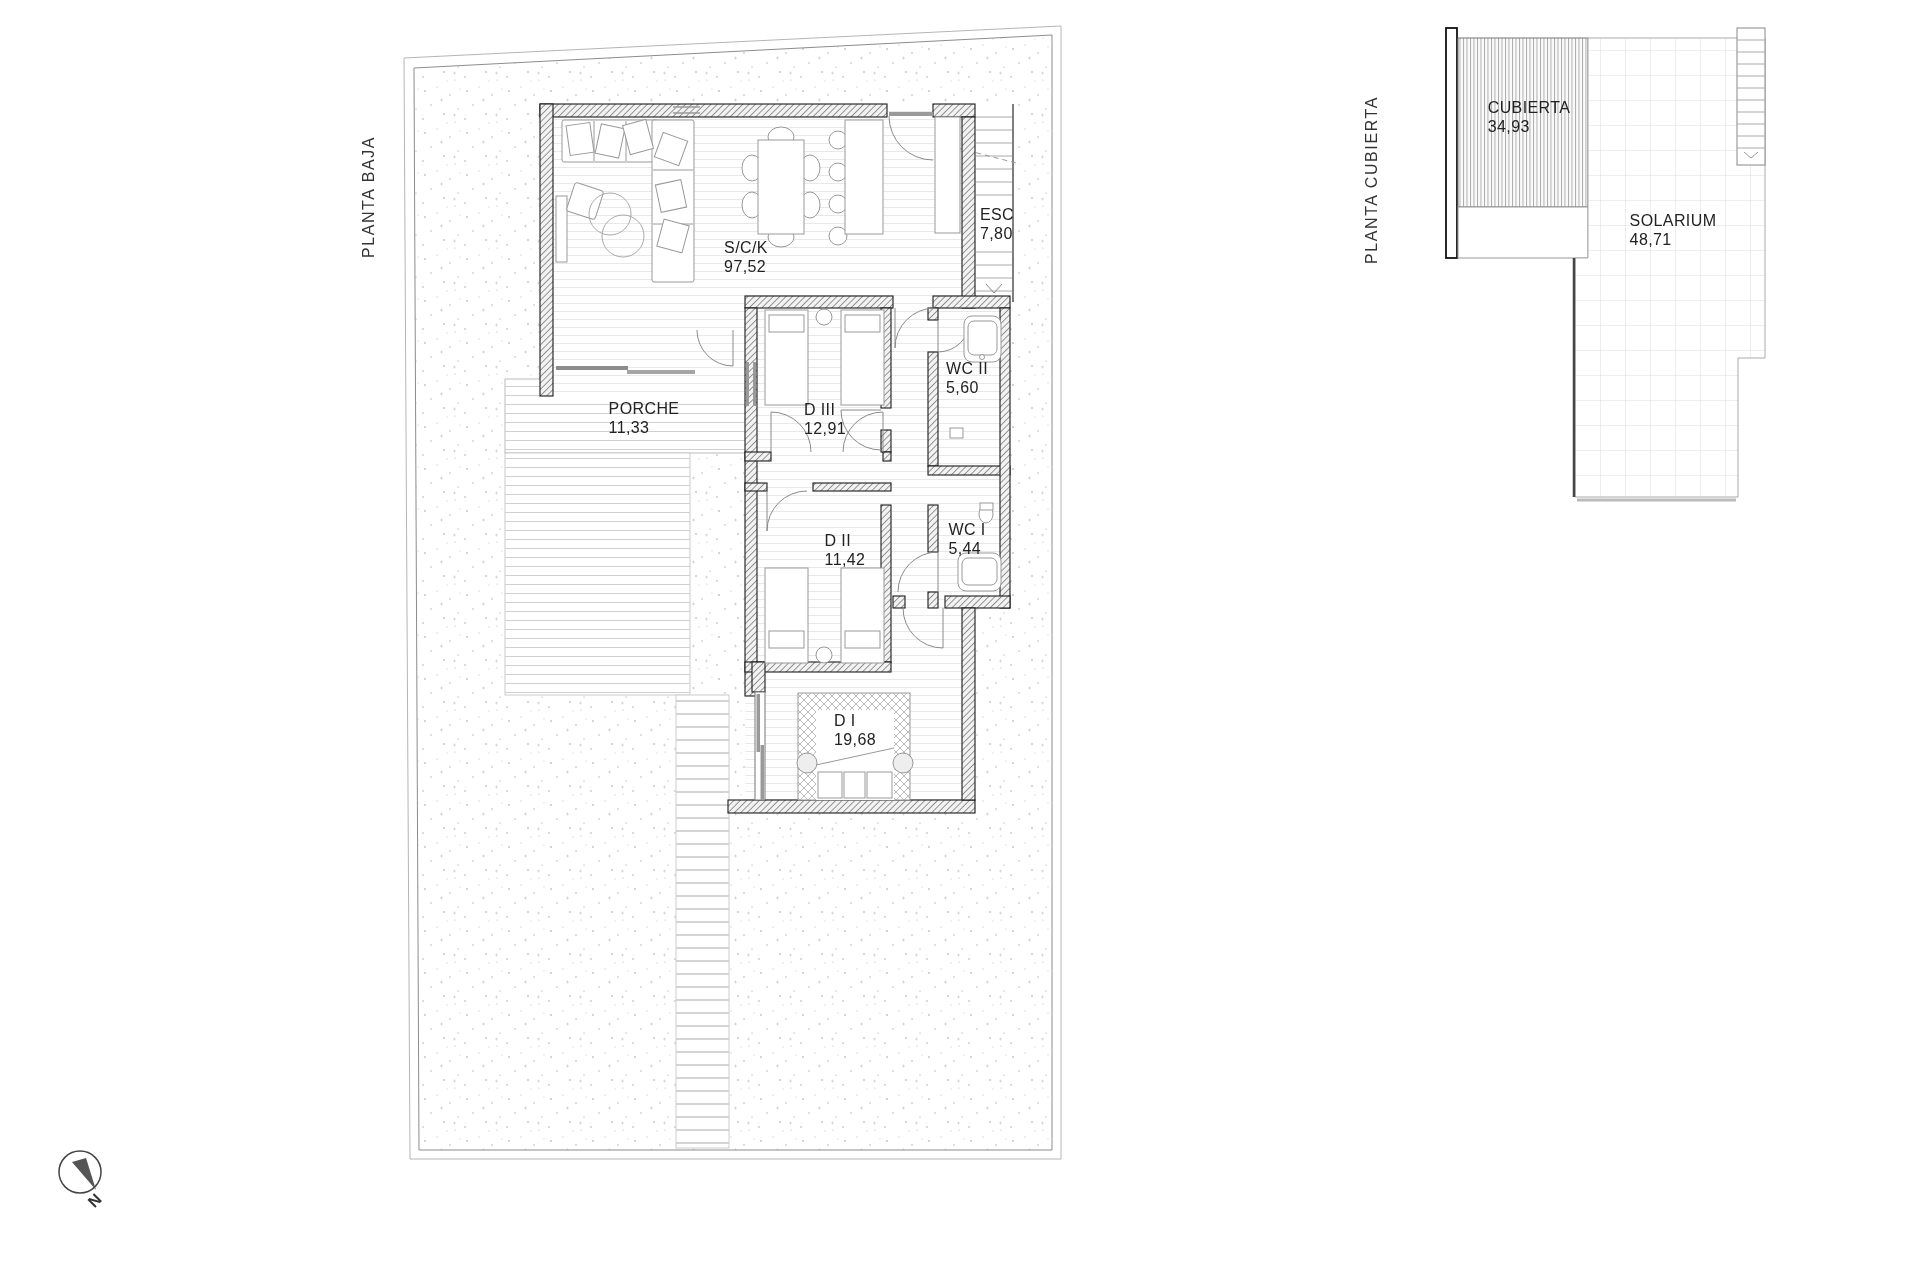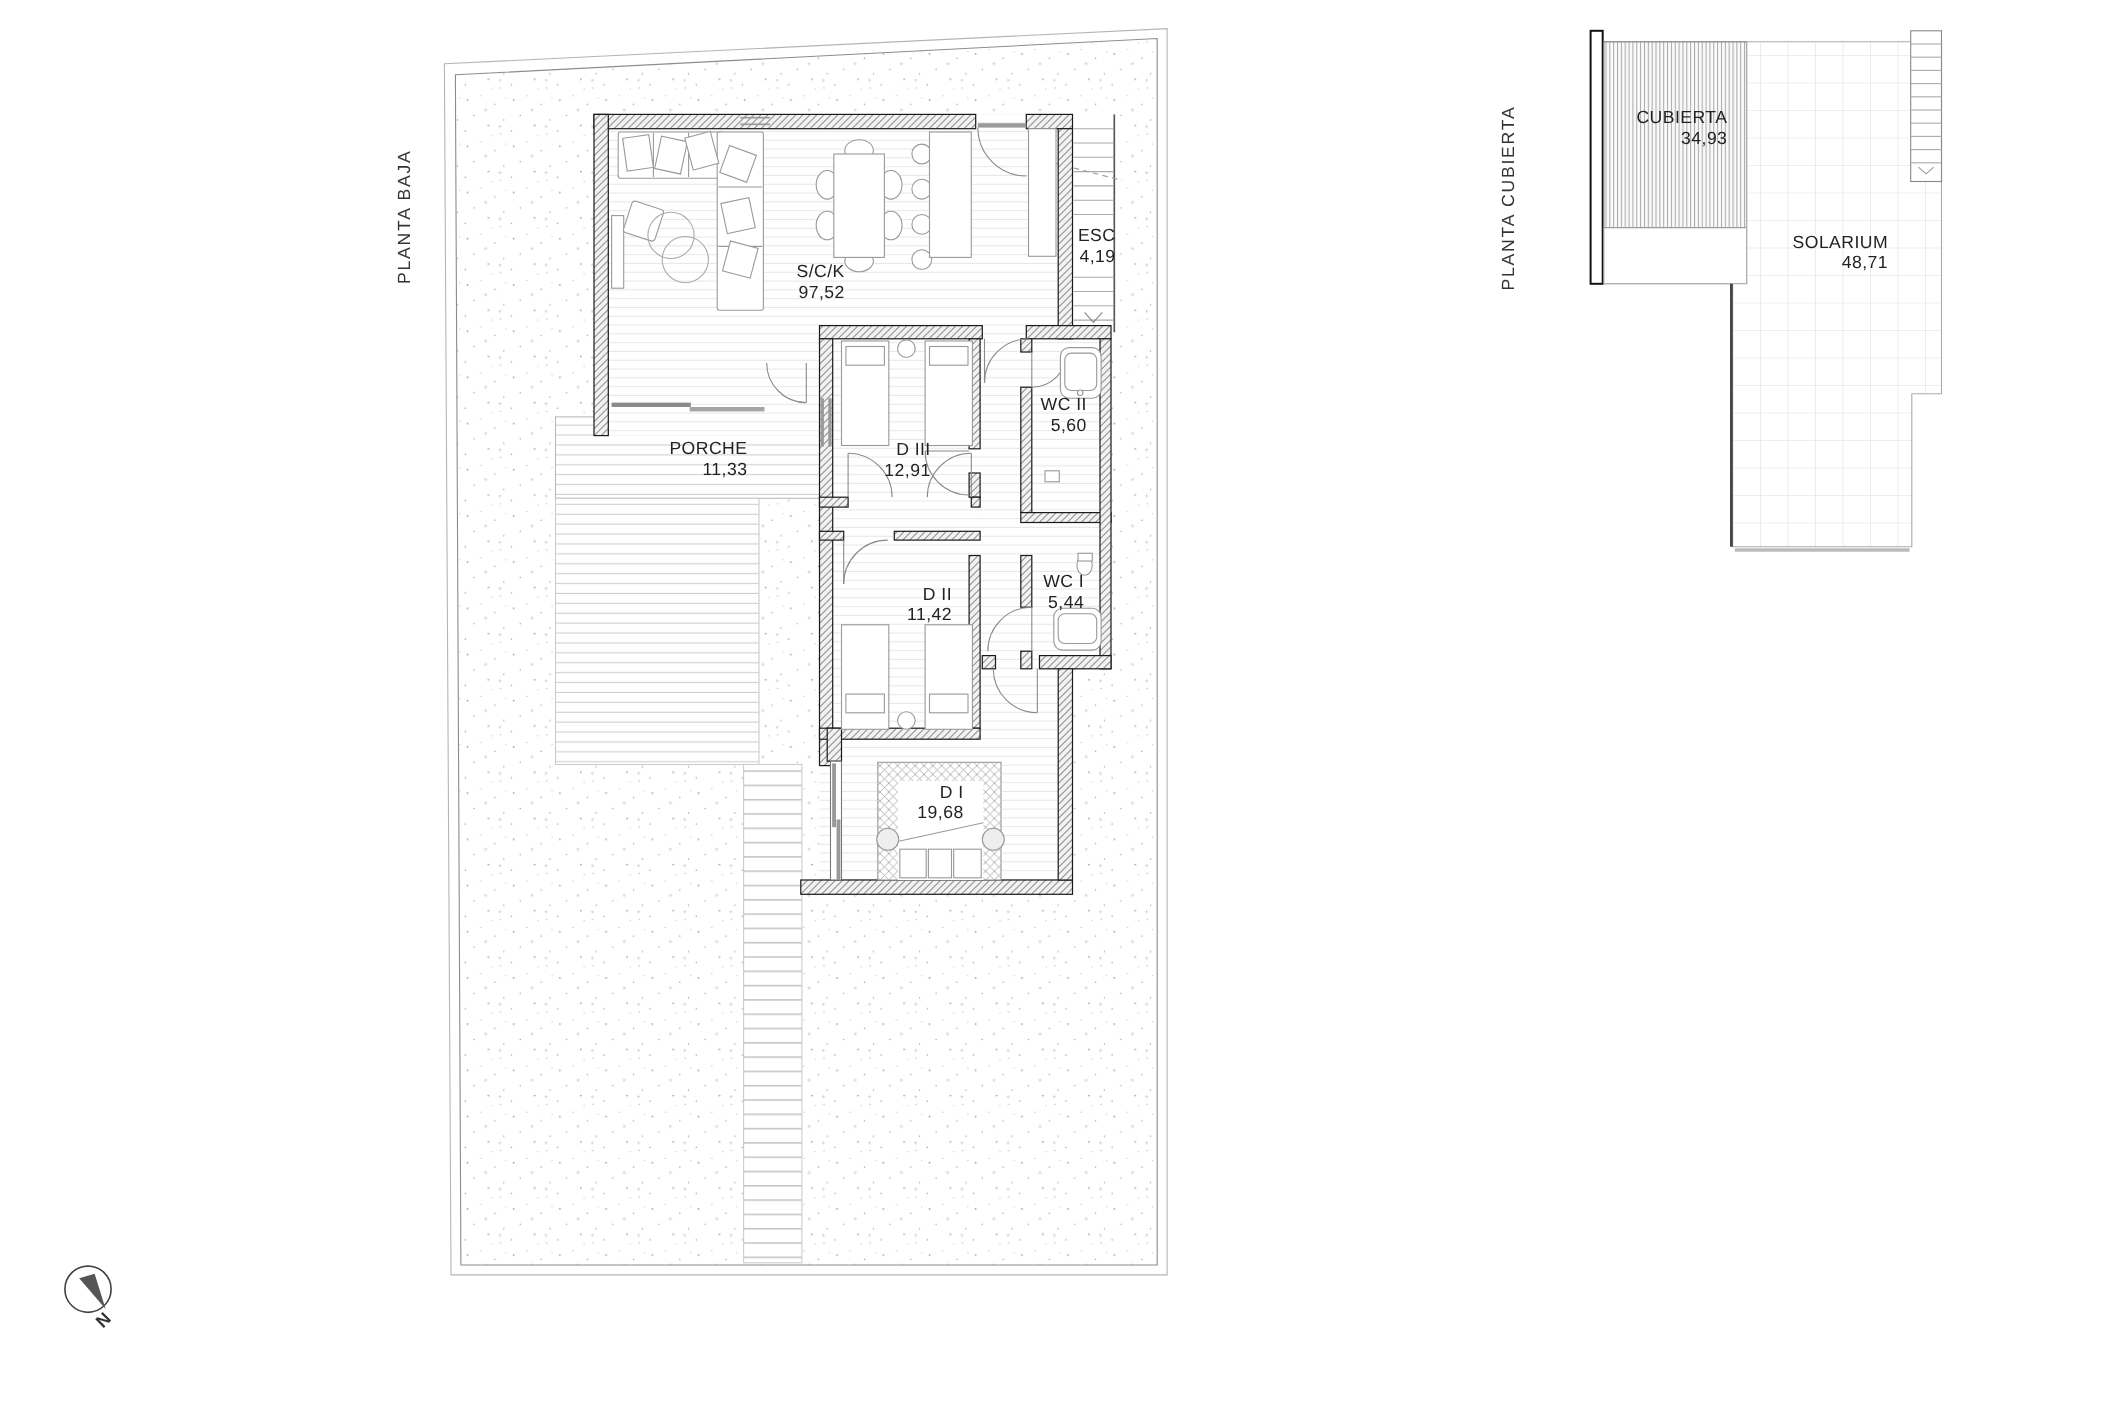--- a/index.html
+++ b/index.html
@@ -3,21 +3,21 @@
 <meta charset="utf-8">
 <style>
   html,body{margin:0;padding:0;background:#fff;}
   .canvas{
     position:relative;width:1920px;height:1280px;background:#ffffff;
     font-family:"Liberation Sans",sans-serif;overflow:hidden;
   }
   .plan-svg{position:absolute;left:0;top:0;}
   .room-label{
     position:absolute;transform:translate(-50%,-50%);
-    text-align:right;color:#222;font-size:16px;line-height:19px;
+    text-align:left;color:#222;font-size:16px;line-height:19px;
     letter-spacing:.4px;white-space:nowrap;
   }
   .plan-title{
     position:absolute;transform:translate(-50%,-50%) rotate(-90deg);
     color:#333;font-size:16px;letter-spacing:1.6px;white-space:nowrap;
   }
   .compass-label{
     position:absolute;transform:translate(-50%,-50%) rotate(-45deg);
     color:#333;font-size:16px;font-weight:bold;
   }
@@ -271,21 +271,21 @@
 
   <div class="plan-title" style="left:369px;top:197px">PLANTA BAJA</div>
 
   <div class="room-label" style="left:746px;top:257px">
     <div>S/C/K</div>
     <div>97,52</div>
   </div>
 
   <div class="room-label" style="left:997px;top:224px">
     <div>ESC</div>
-    <div>4,19</div>
+    <div>7,80</div>
   </div>
 
   <div class="room-label" style="left:644px;top:418px">
     <div>PORCHE</div>
     <div>11,33</div>
   </div>
 
   <div class="room-label" style="left:825px;top:419px">
     <div>D III</div>
     <div>12,91</div>

